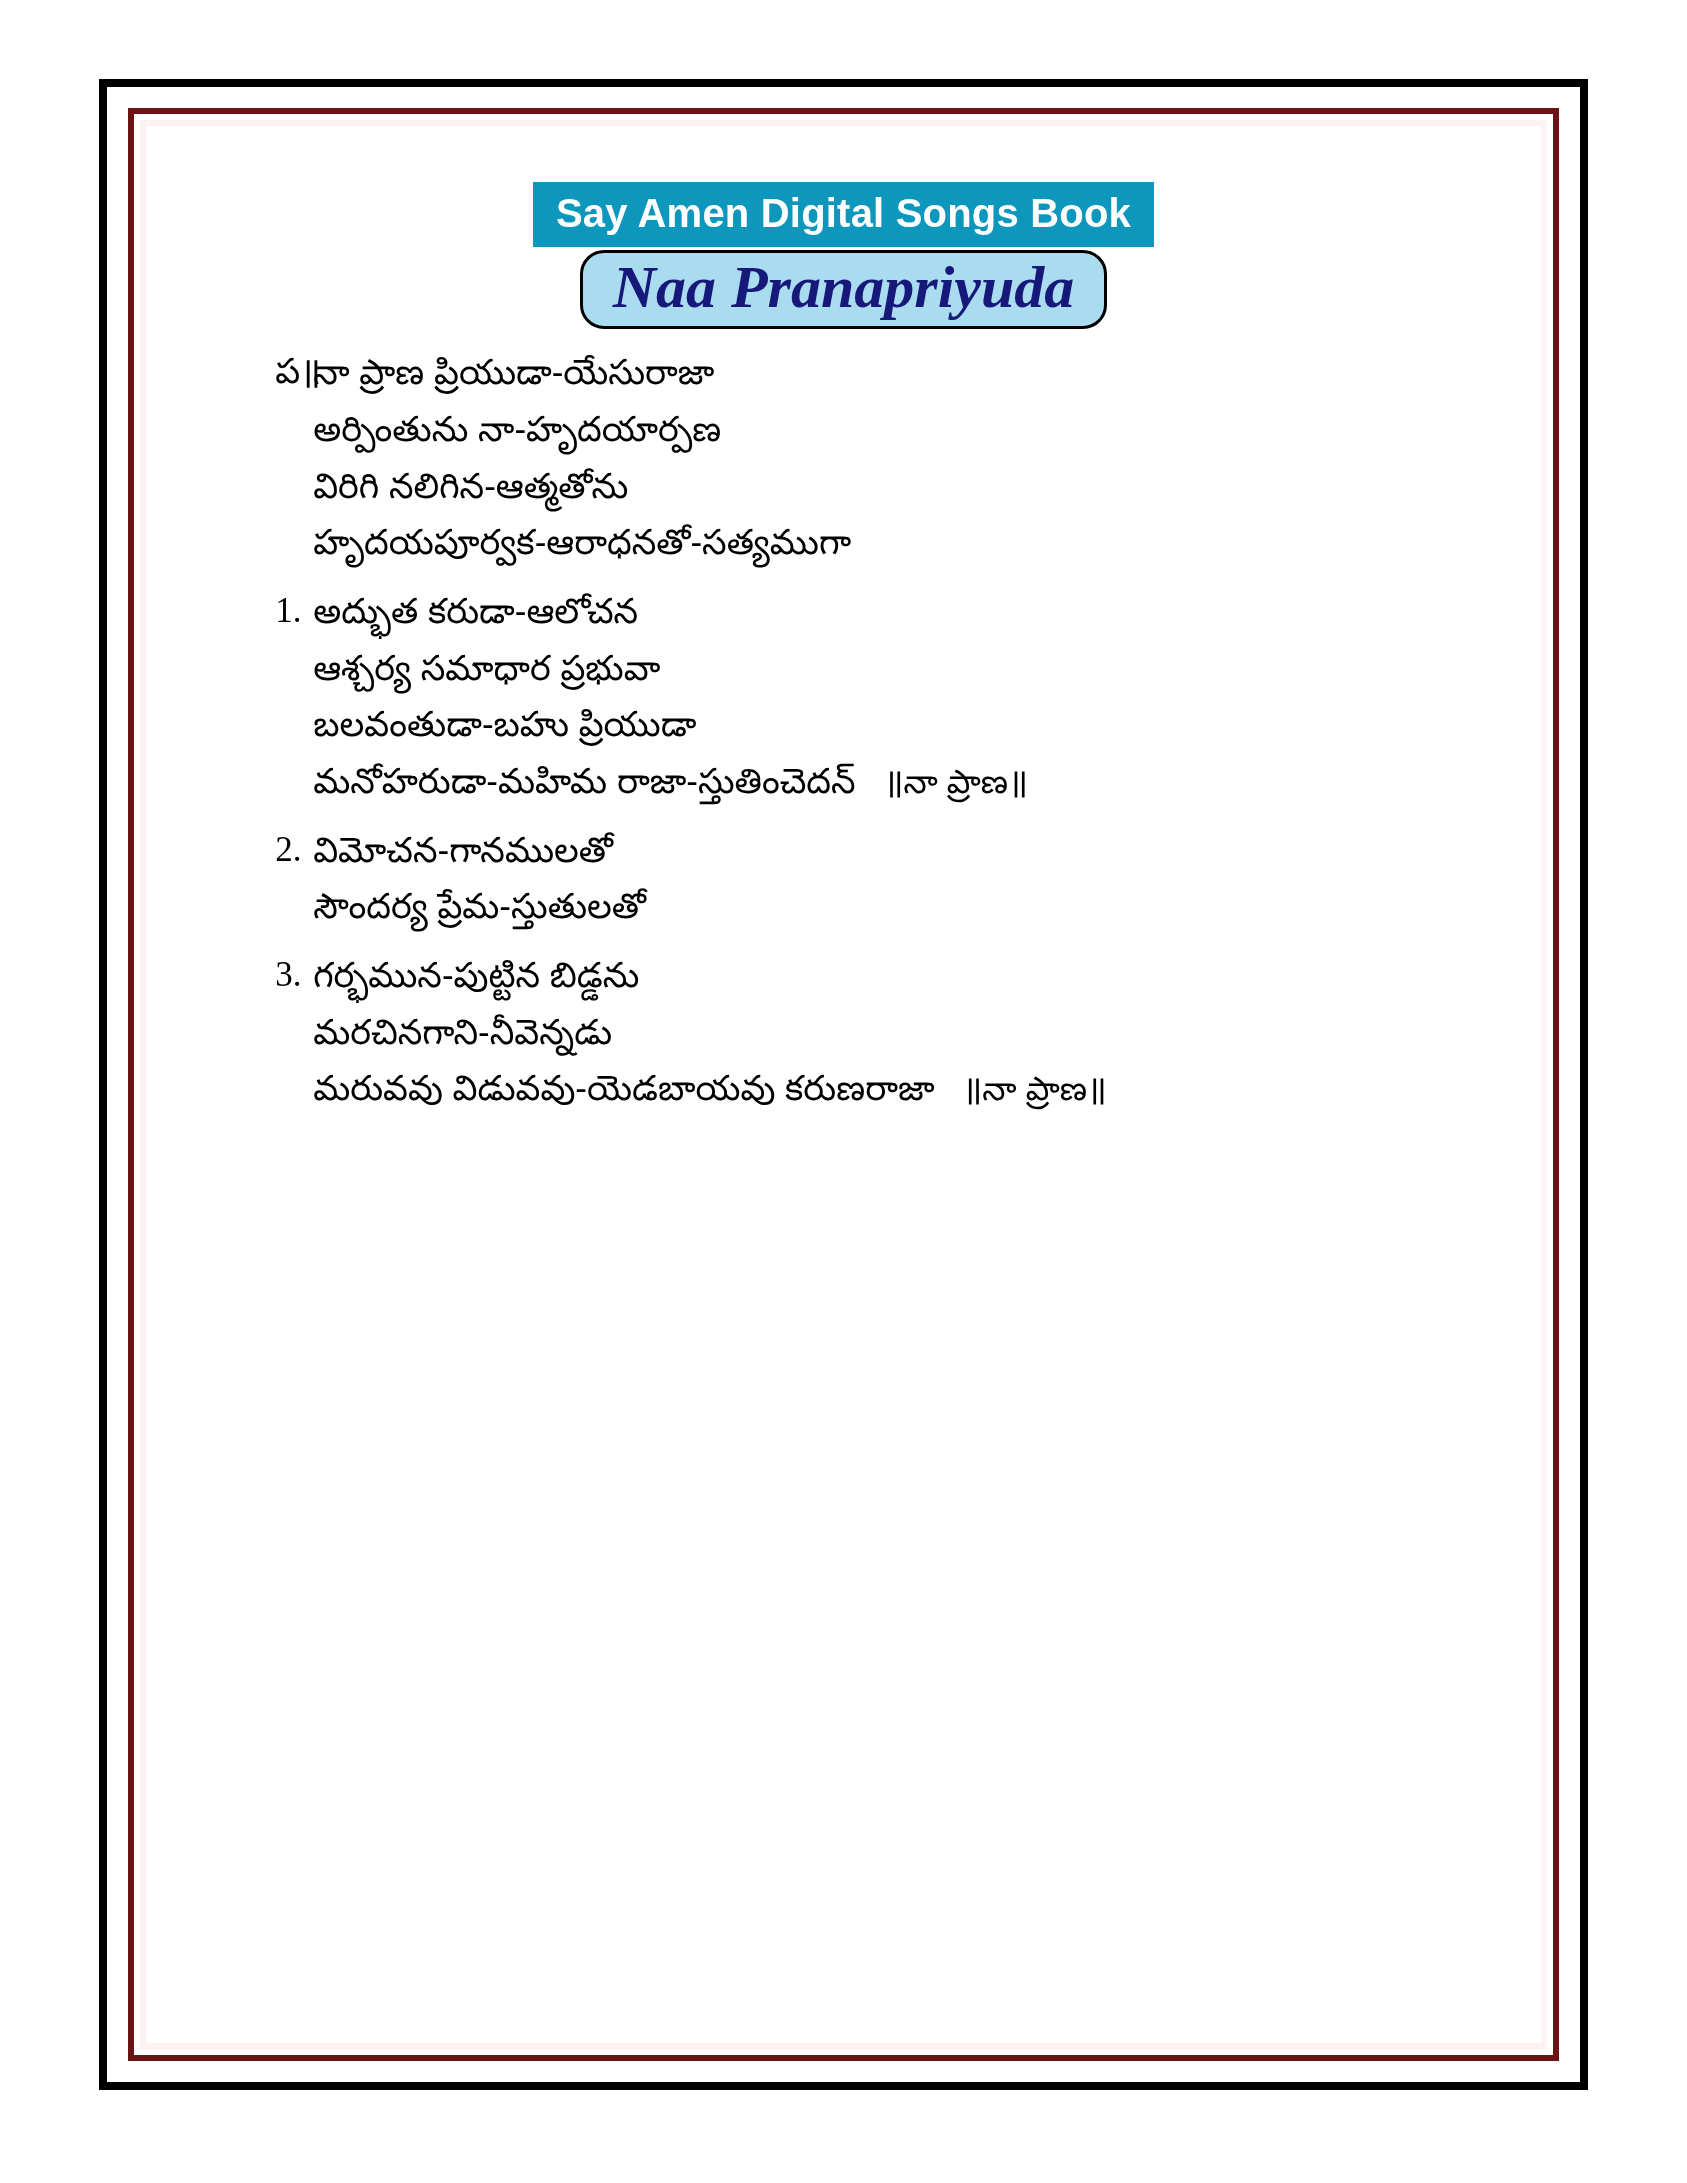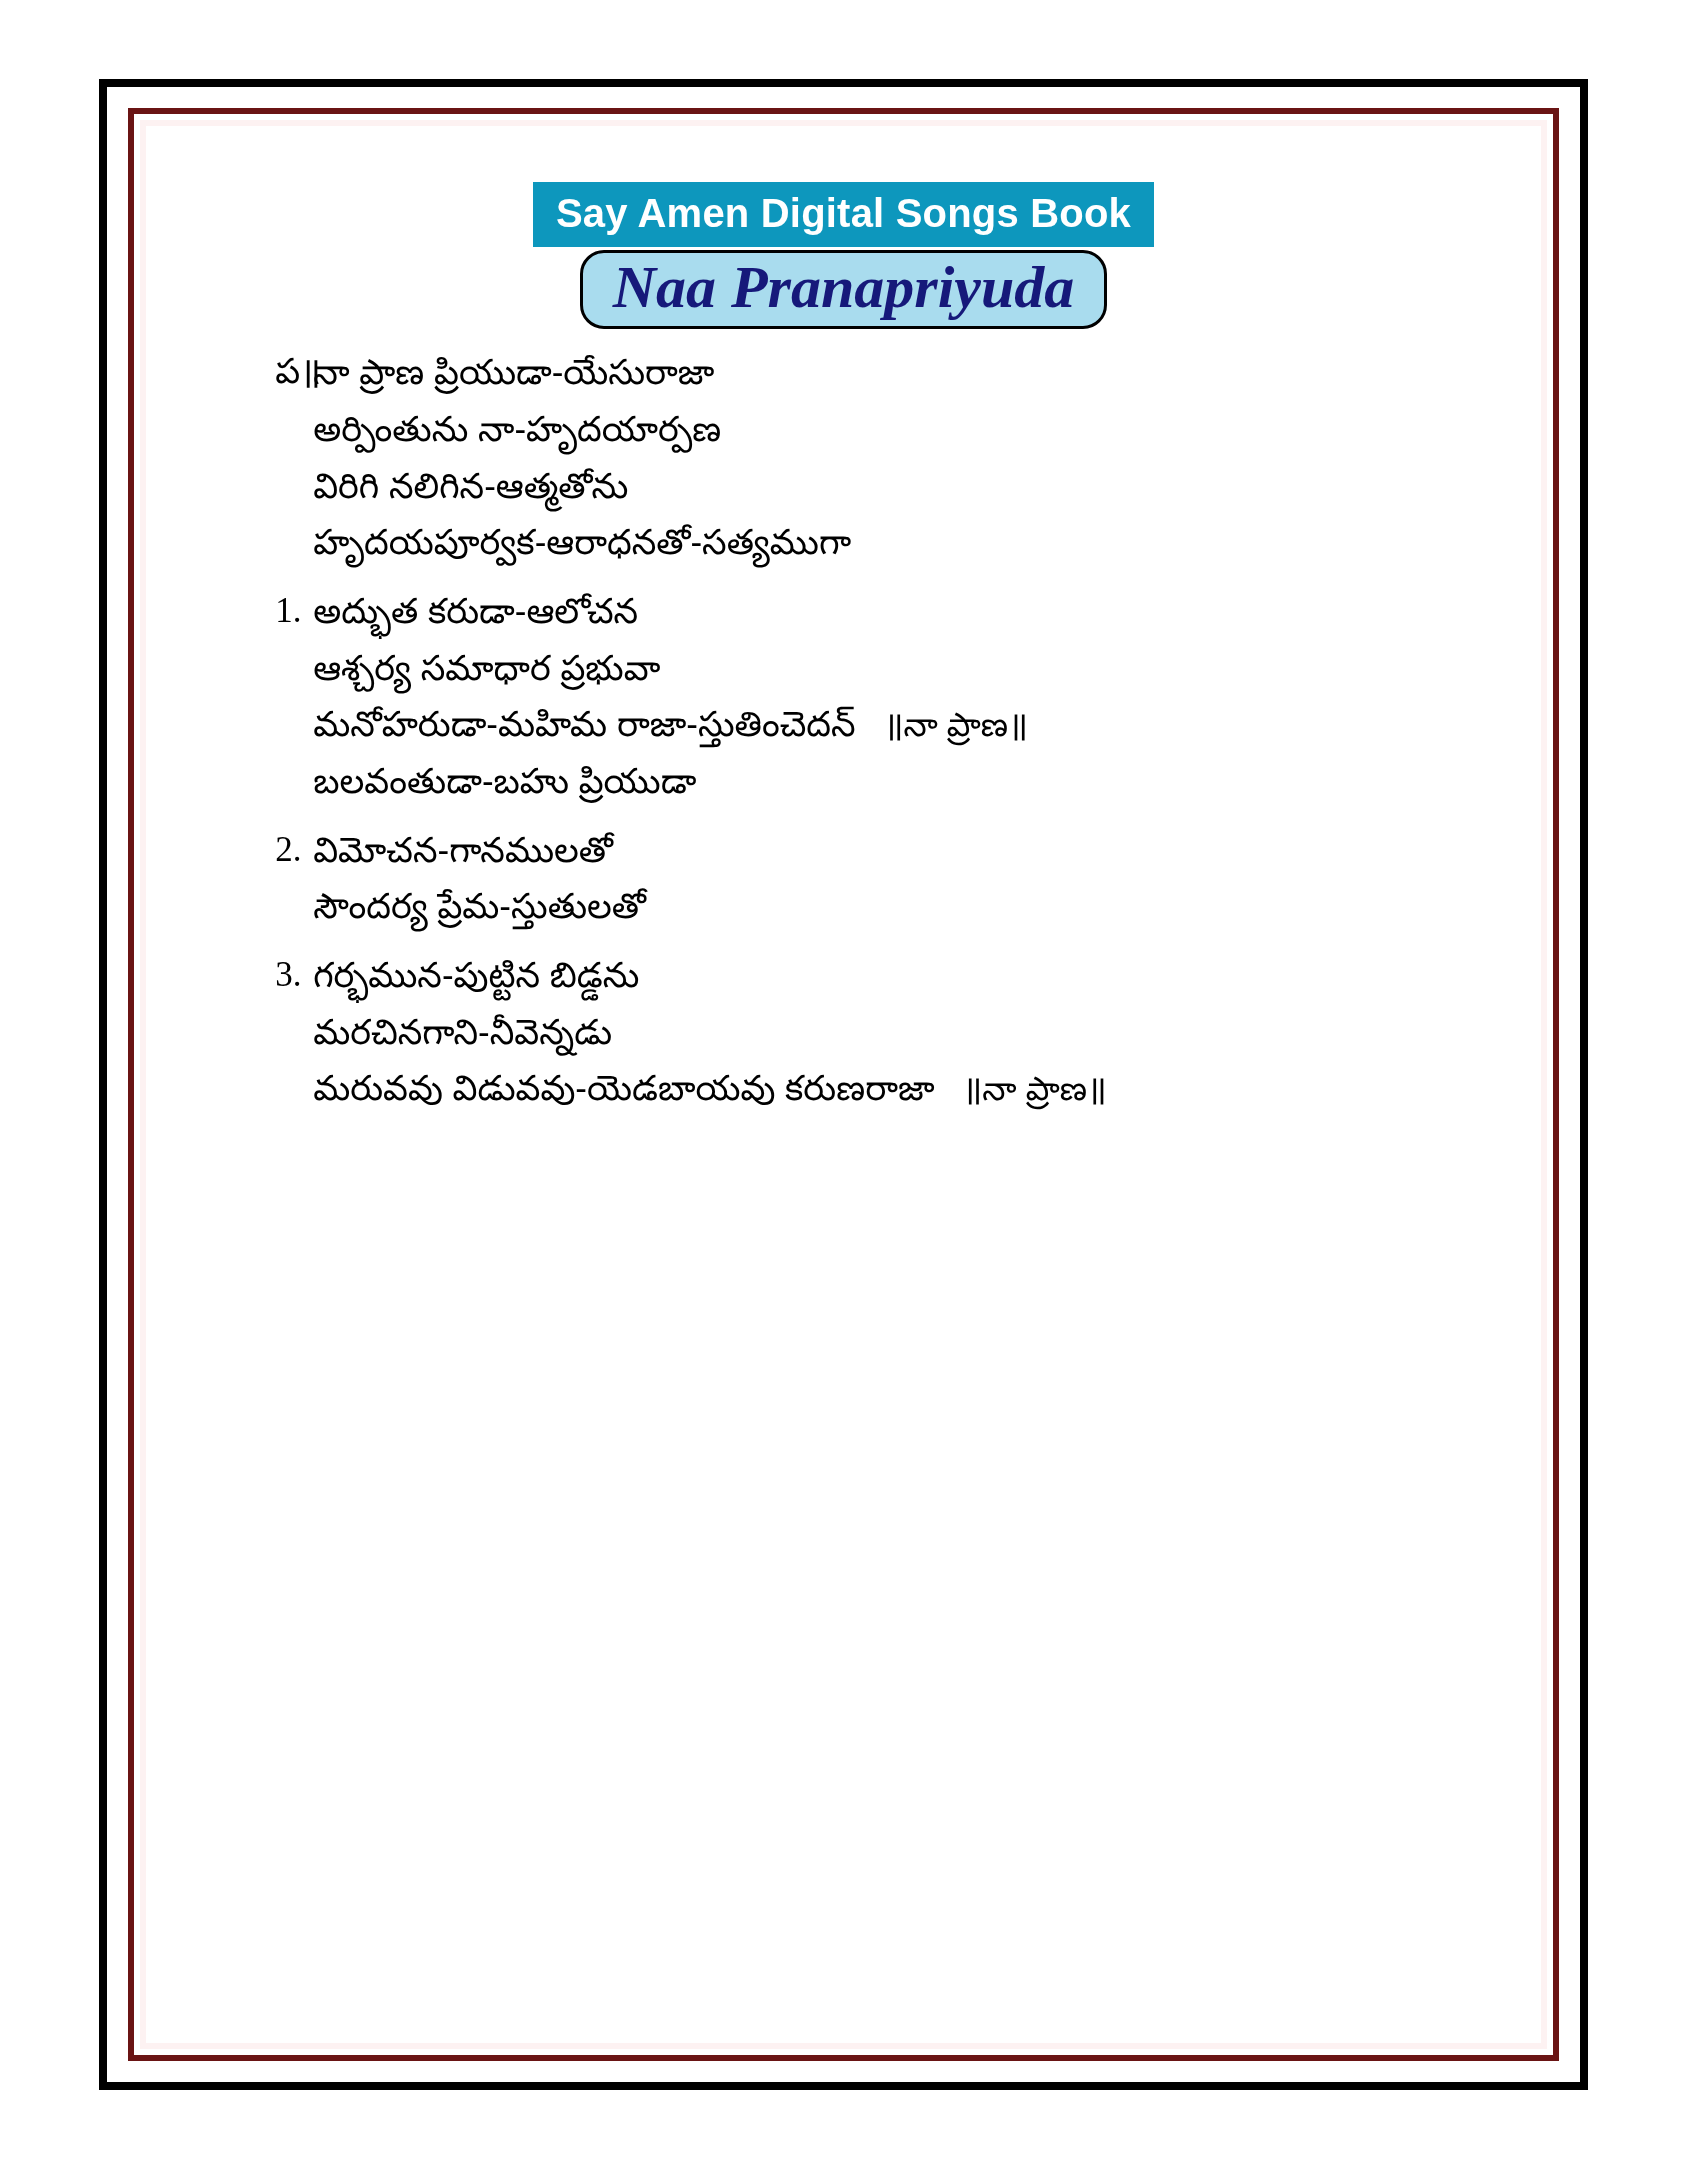--- a/index.html
+++ b/index.html
@@ -168,22 +168,22 @@
             <div class="lyrics" id="lyrics-root">
                 <div class="stanza">
                   <div class="line has-marker"><span class="marker">ప॥</span><span>నా ప్రాణ ప్రియుడా-యేసురాజా</span></div>
                   <div class="line indent"><span>అర్పింతును నా-హృదయార్పణ</span></div>
                   <div class="line indent"><span>విరిగి నలిగిన-ఆత్మతోను</span></div>
                   <div class="line indent"><span>హృదయపూర్వక-ఆరాధనతో-సత్యముగా</span></div>
                 </div>
                 <div class="stanza">
                   <div class="line has-marker"><span class="marker">1.</span><span>అద్భుత కరుడా-ఆలోచన</span></div>
                   <div class="line indent"><span>ఆశ్చర్య సమాధార ప్రభువా</span></div>
+                  <div class="line indent"><span>బలవంతుడా-బహు ప్రియుడా</span></div>
                   <div class="line indent"><span>మనోహరుడా-మహిమ రాజా-స్తుతించెదన్</span><span class="refrain">॥నా ప్రాణ॥</span></div>
-                  <div class="line indent"><span>బలవంతుడా-బహు ప్రియుడా</span></div>
                 </div>
                 <div class="stanza">
                   <div class="line has-marker"><span class="marker">2.</span><span>విమోచన-గానములతో</span></div>
                   <div class="line indent"><span>సౌందర్య ప్రేమ-స్తుతులతో</span></div>
                 </div>
                 <div class="stanza">
                   <div class="line has-marker"><span class="marker">3.</span><span>గర్భమున-పుట్టిన బిడ్డను</span></div>
                   <div class="line indent"><span>మరచినగాని-నీవెన్నడు</span></div>
                   <div class="line indent"><span>మరువవు విడువవు-యెడబాయవు కరుణరాజా</span><span class="refrain">॥నా ప్రాణ॥</span></div>
                 </div>

